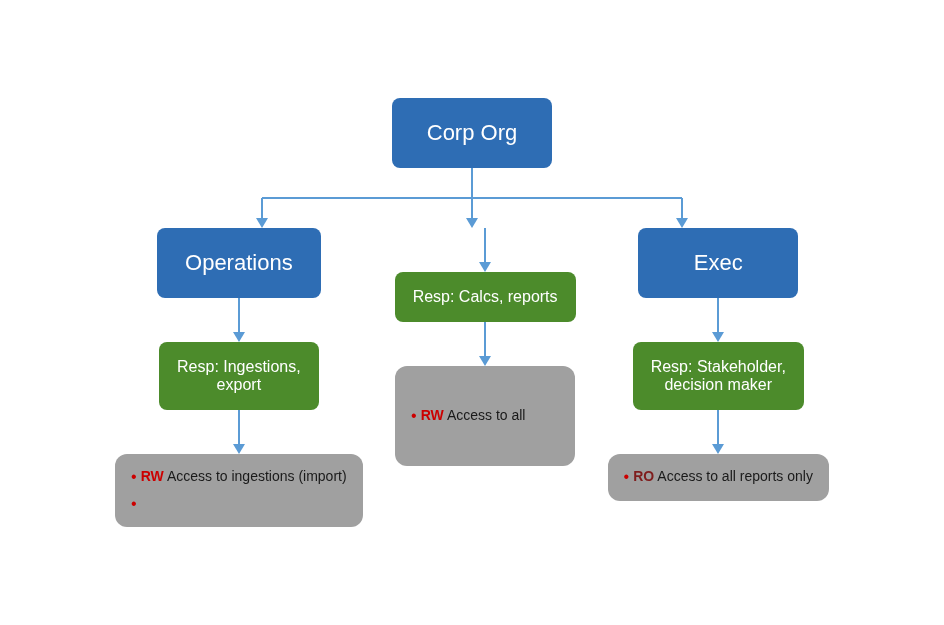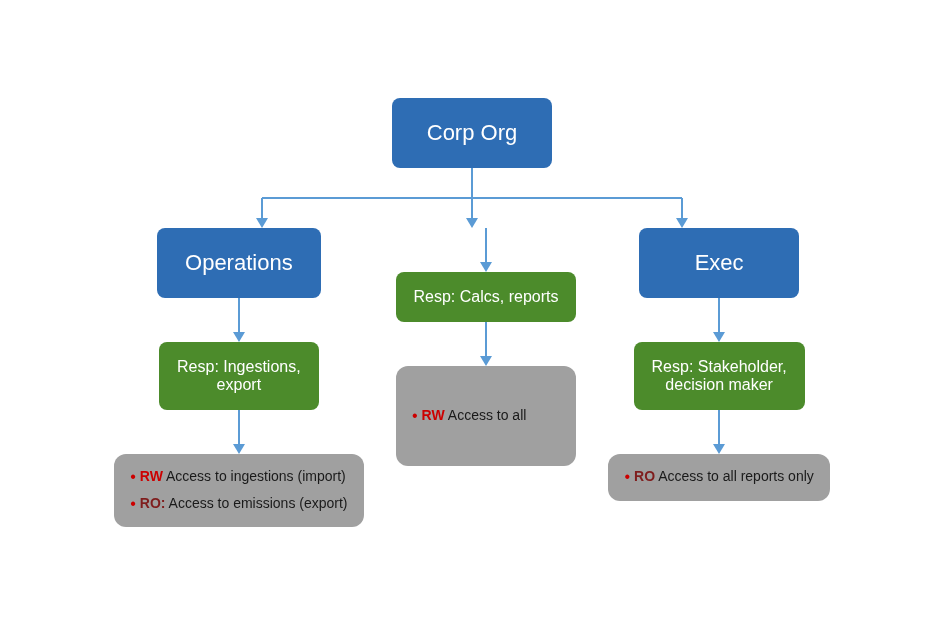--- a/index.html
+++ b/index.html
@@ -178,21 +178,20 @@
         <div class="arrow-head"></div>
       </div>
       <div class="box-gray">
         <ul>
           <li>
             <span class="bullet">•</span>
             <span><span class="rw">RW</span> Access to ingestions (import)</span>
           </li>
           <li>
             <span class="bullet">•</span>
-            <span><span class="ro">RO:</span> Access to emissions (export)</span>
           </li>
         </ul>
       </div>
     </div>
 
     <div class="branch">
 
       <div class="arrow-down">
         <div class="arrow-line"></div>
         <div class="arrow-head"></div>

